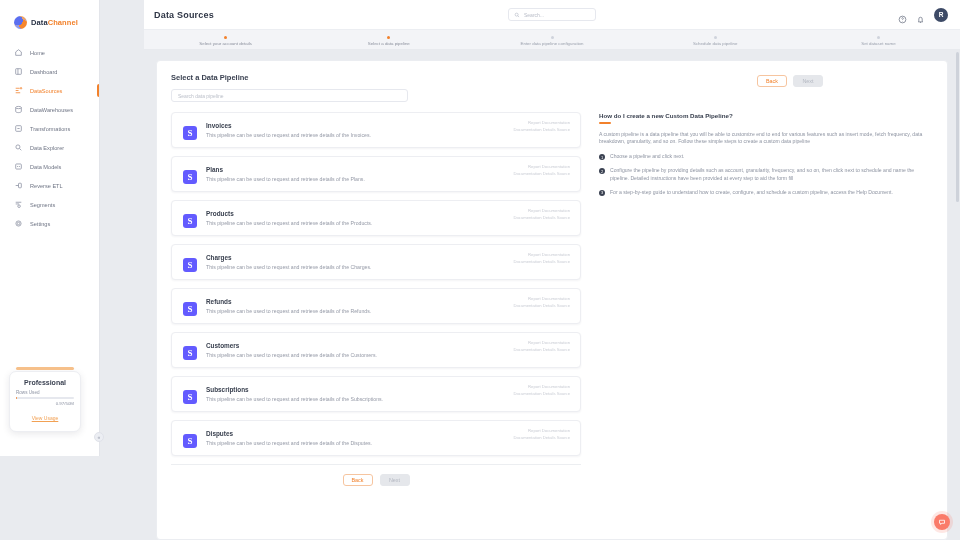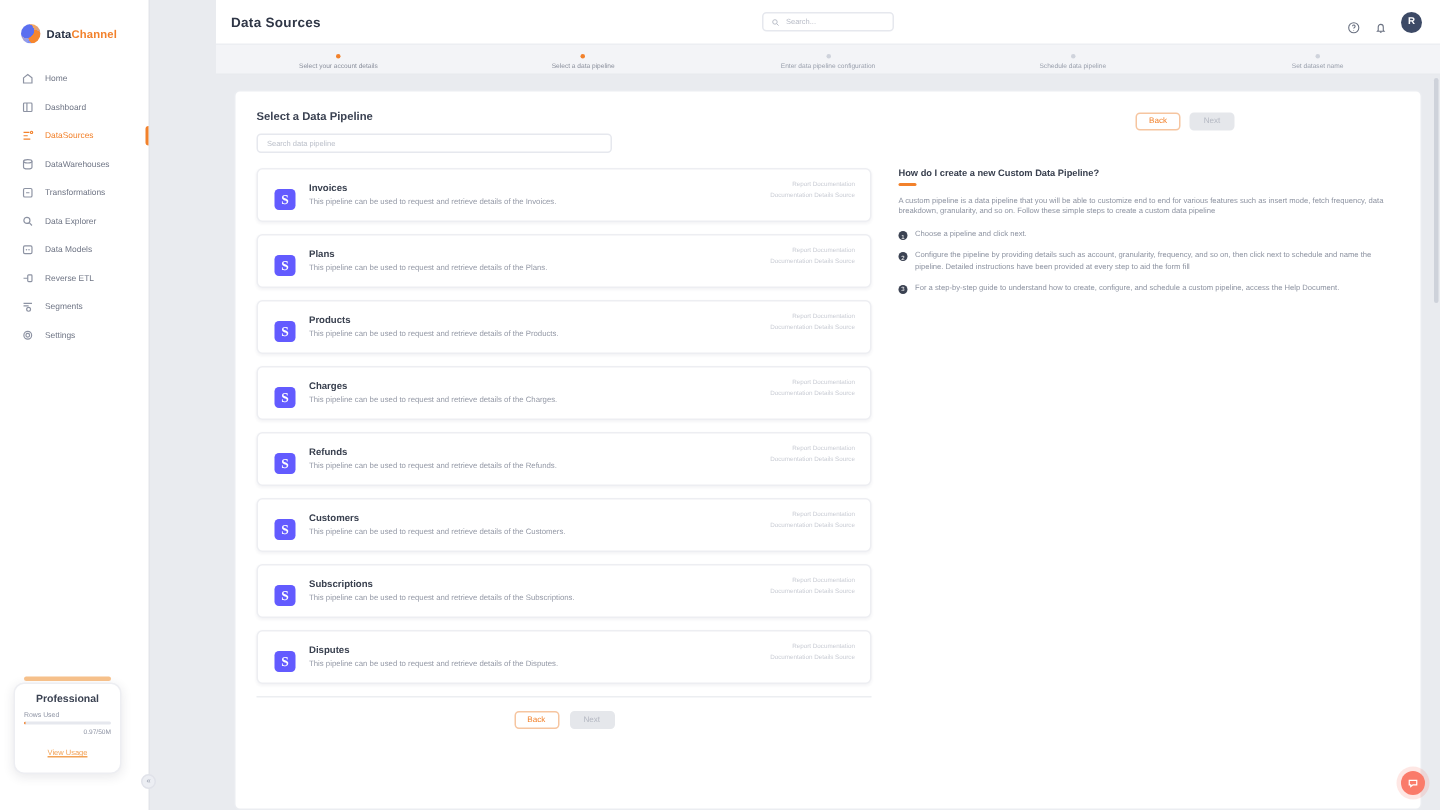--- a/index.html
+++ b/index.html
@@ -10,21 +10,21 @@
     overflow: hidden;
   }
   .app {
     position: absolute; inset: 0;
     background: #e9ebef;
     display: flex;
   }
 
   
   .sidebar {
-    width: 100px; height: 540px;
+    width: 100px; height: 456px;
     background: #ffffff;
     border-right: 1px solid #e3e5ea;
     display: flex; flex-direction: column;
     padding-top: 14px;
     position: relative;
     flex: 0 0 100px;
   }
   .logo-row {
     display: flex; align-items: center; gap: 4px;
     padding: 2px 0 0 14px; margin-bottom: 14px;

